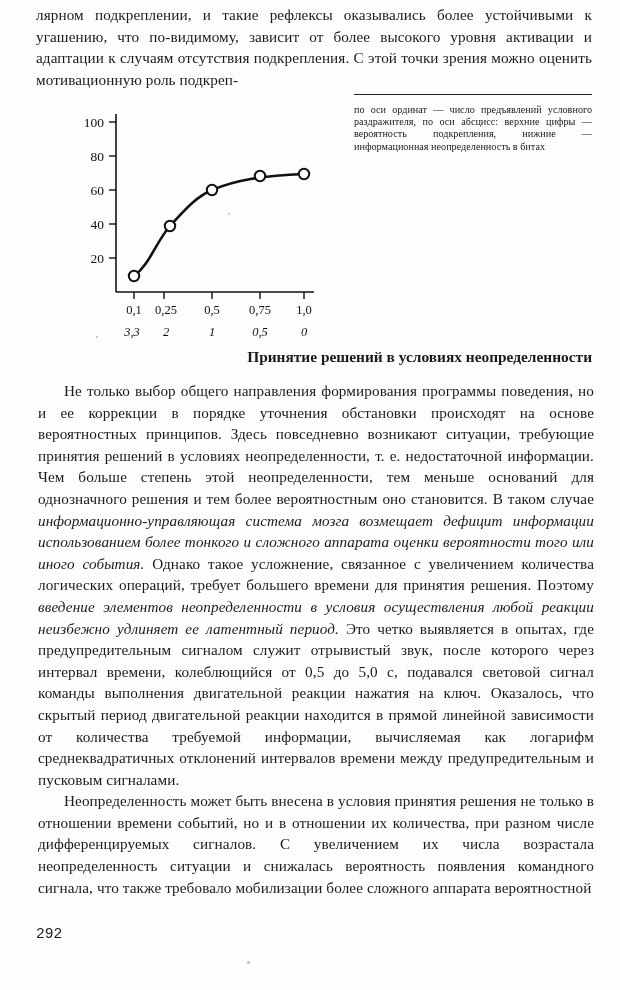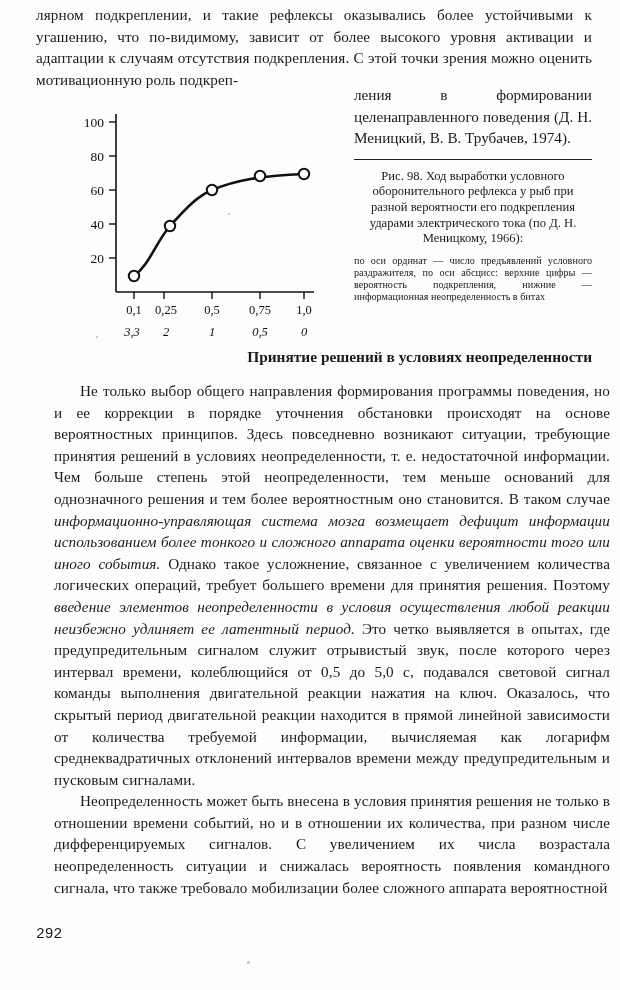--- a/index.html
+++ b/index.html
@@ -90,21 +90,21 @@
     top: 348px;
     width: 556px;
     text-align: right;
     font-weight: bold;
     font-size: 15.4px;
   }
 
   
   .main-body {
     position: absolute;
-    left: 54px;
+    left: 38px;
     top: 380px;
     width: 556px;
   }
 
   .page-number {
     position: absolute;
     left: 36px;
     top: 926px;
     font-size: 14.6px;
     font-family: Liberation Mono, monospace;
@@ -178,23 +178,21 @@
           <circle cx="88" cy="180" r="5.2"></circle>
           <circle cx="124" cy="130" r="5.2"></circle>
           <circle cx="166" cy="94" r="5.2"></circle>
           <circle cx="214" cy="80" r="5.2"></circle>
           <circle cx="258" cy="78" r="5.2"></circle>
         </g>
       </svg>
     </div>
 
     <div class="caption-col">
-      <p class="caption-top">ления в формировании целенаправленного поведения (Д. Н. Меницкий, В. В. Трубачев, 1974).</p>
       <hr class="rule">
-      <p class="caption-main caption-center">Рис. 98. Ход выработки условного оборонительного рефлекса у рыб при разной вероятности его подкрепления ударами электрического тока (по Д. Н. Меницкому, 1966):</p>
       <p class="caption-small">по оси ординат — число предъявлений условного раздражителя, по оси абсцисс: верхние цифры — вероятность подкрепления, нижние — информационная неопределенность в битах</p>
     </div>
   </div>
 
   <div class="section-head">Принятие решений в условиях неопределенности</div>
 
   <div class="main-body">
     <p class="body indent">
       <span>Не только выбор общего направления формирования программы поведения, но и ее коррекции в порядке уточнения обстановки происходят на основе вероятностных принципов. Здесь повседневно возникают ситуации, требующие принятия решений в условиях неопределенности, т. е. недостаточной информации. Чем больше степень этой неопределенности, тем меньше оснований для однозначного решения и тем более вероятностным оно становится. В таком случае </span><span class="ital">информационно-управляющая система мозга возмещает дефицит информации использованием более тонкого и сложного аппарата оценки вероятности того или иного события.</span><span> Однако такое усложнение, связанное с увеличением количества логических операций, требует большего времени для принятия решения. Поэтому </span><span class="ital">введение элементов неопределенности в условия осуществления любой реакции неизбежно удлиняет ее латентный период.</span><span> Это четко выявляется в опытах, где предупредительным сигналом служит отрывистый звук, после которого через интервал времени, колеблющийся от 0,5 до 5,0 с, подавался световой сигнал команды выполнения двигательной реакции нажатия на ключ. Оказалось, что скрытый период двигательной реакции находится в прямой линейной зависимости от количества требуемой информации, вычисляемая как логарифм среднеквадратичных отклонений интервалов времени между предупредительным и пусковым сигналами.</span>
     </p>

